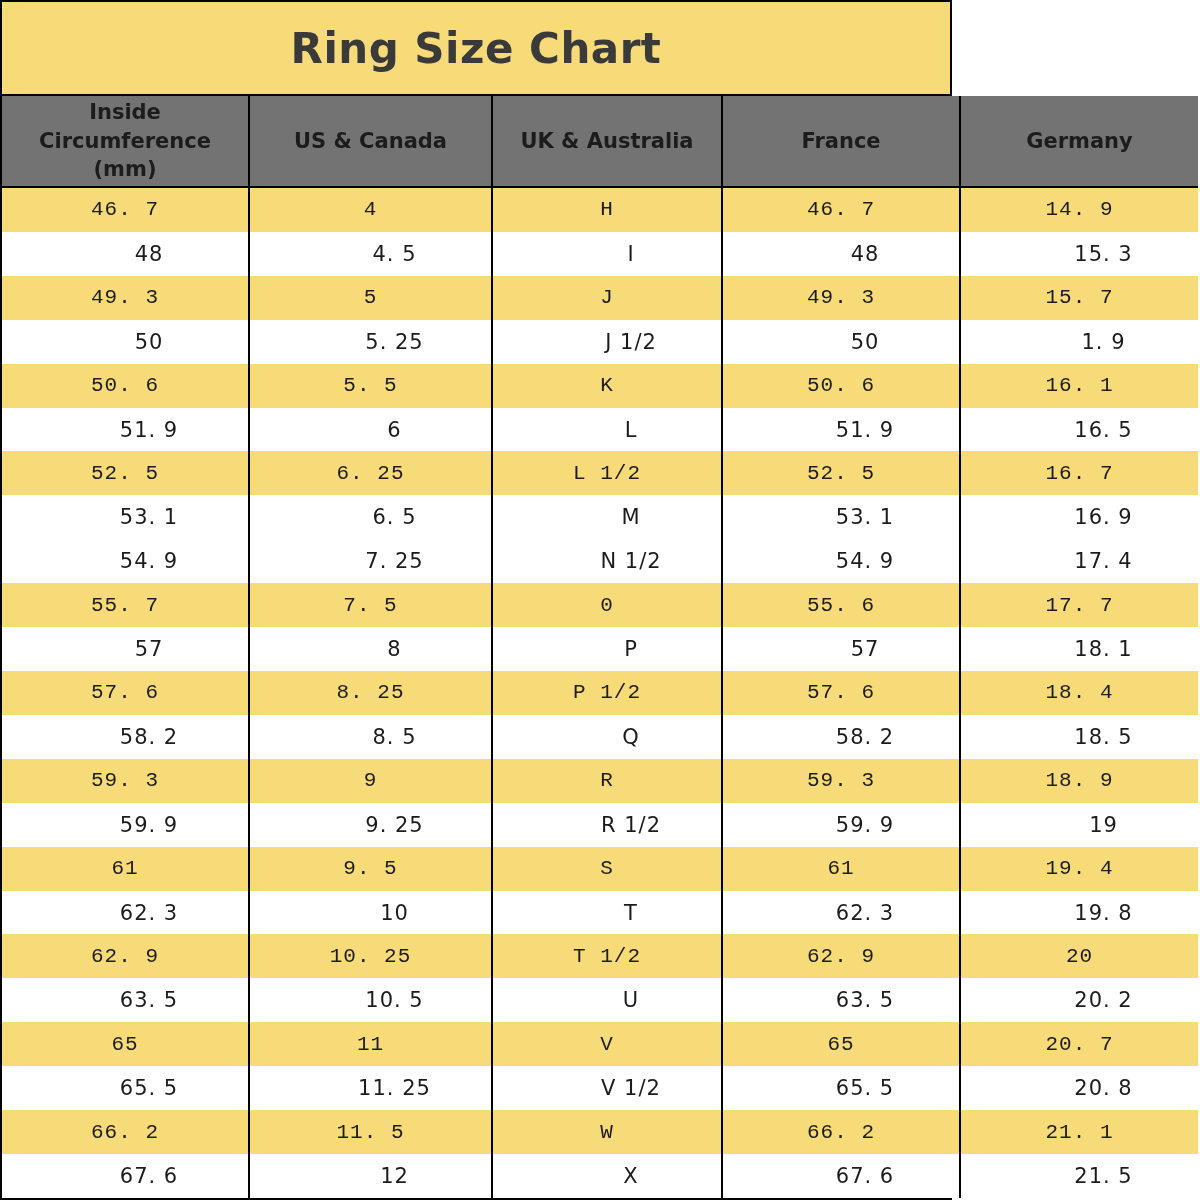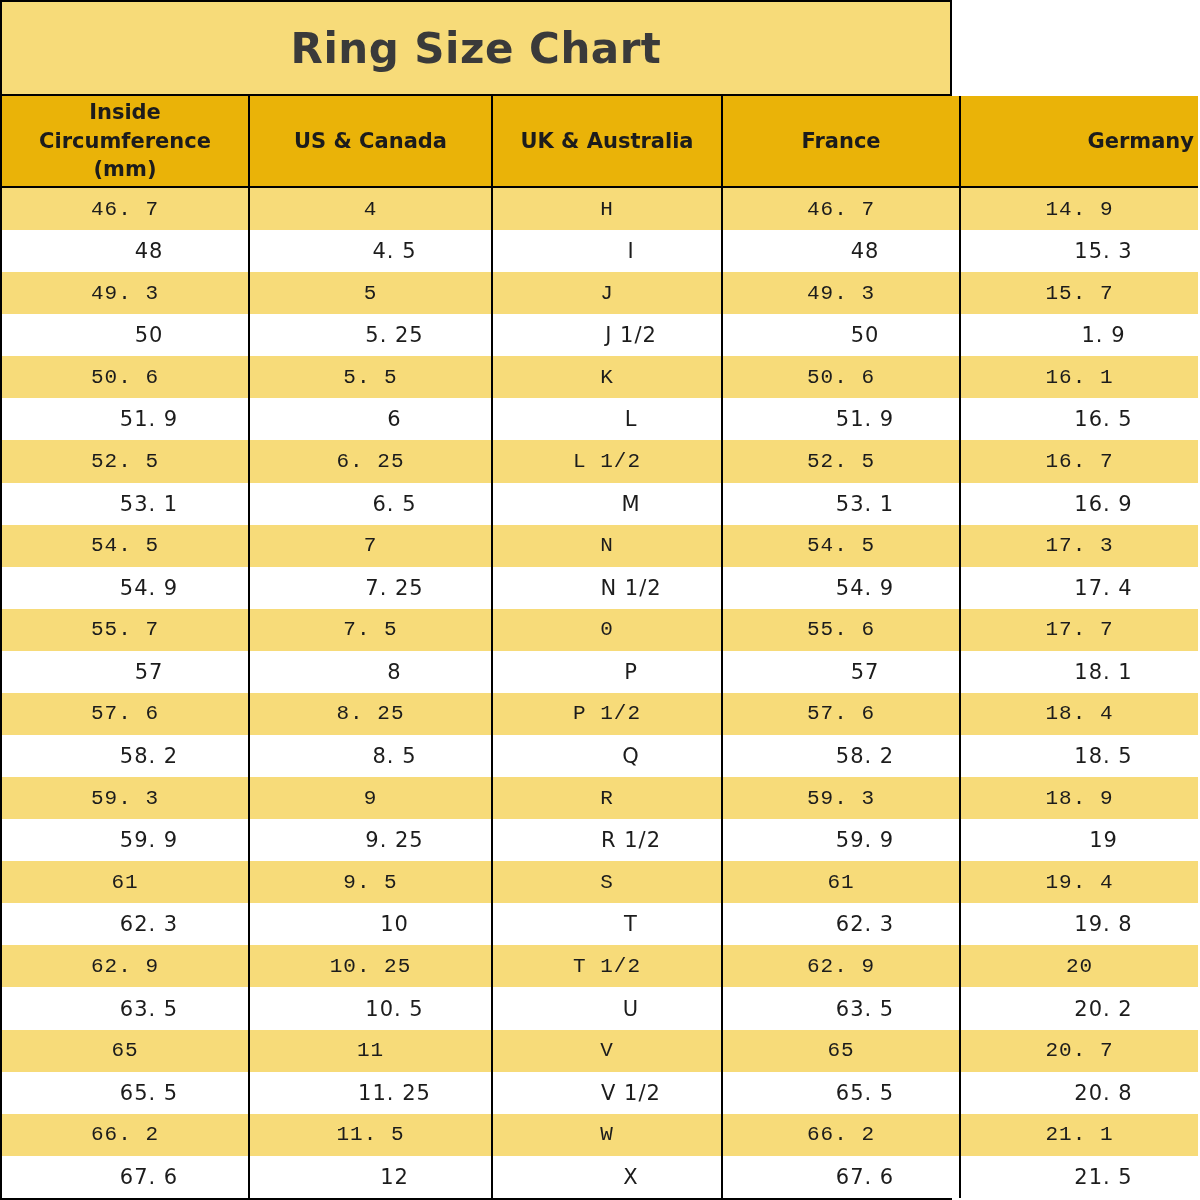--- a/index.html
+++ b/index.html
@@ -54,24 +54,24 @@
   thead th {
     height: 90px;
     border-bottom: 2px solid #000;
     border-right: 2px solid #000;
     font-size: 21px;
     font-weight: bold;
     color: #1c1c1c;
     text-align: center;
     vertical-align: middle;
     padding: 0 4px;
-    background: #eab308;
+    background: #737373;
     line-height: 1.35;
   }
-  thead th:last-child { border-right: none; text-align: right; }
+  thead th:last-child { border-right: none; }
 
   tbody td {
     border-right: 2px solid #000;
     text-align: center;
     vertical-align: middle;
     font-size: 21px;
     color: #1c1c1c;
     height: 41.8px;
     padding: 0;
     letter-spacing: 1px;
@@ -165,27 +165,20 @@
           <td>52. 5</td>
           <td>16. 7</td>
         </tr>
         <tr class="even">
           <td>53. 1</td>
           <td>6. 5</td>
           <td>M</td>
           <td>53. 1</td>
           <td>16. 9</td>
         </tr>
-        <tr class="odd">
-          <td>54. 5</td>
-          <td>7</td>
-          <td>N</td>
-          <td>54. 5</td>
-          <td>17. 3</td>
-        </tr>
         <tr class="even">
           <td>54. 9</td>
           <td>7. 25</td>
           <td>N  1/2</td>
           <td>54. 9</td>
           <td>17. 4</td>
         </tr>
         <tr class="odd">
           <td>55. 7</td>
           <td>7. 5</td>

